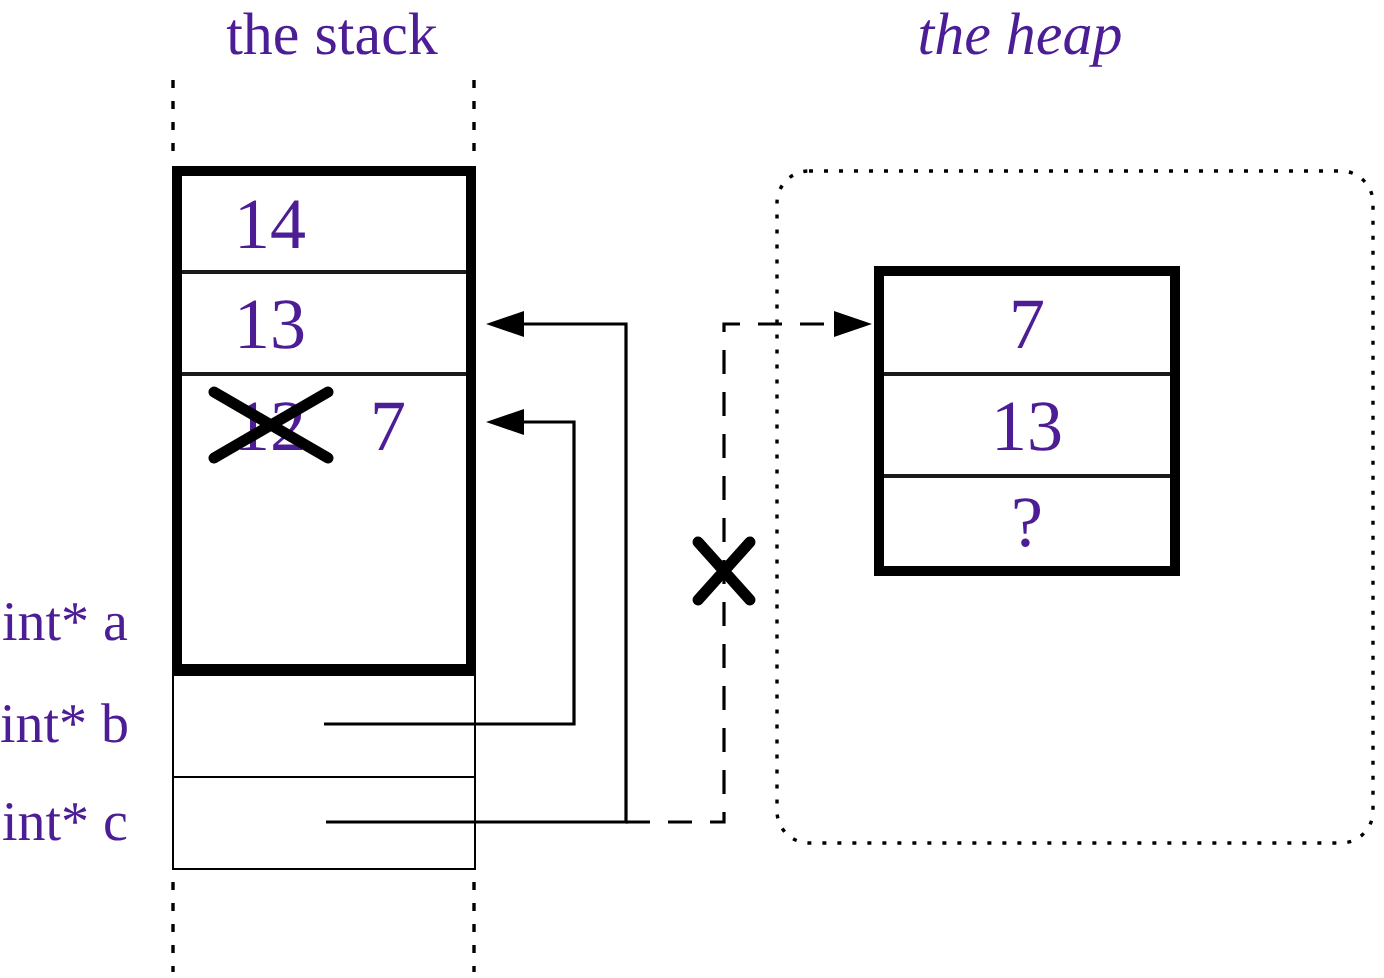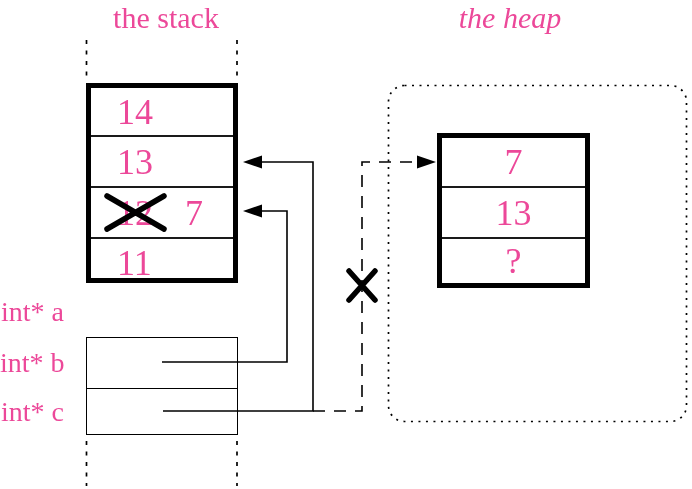--- a/index.html
+++ b/index.html
@@ -1,26 +1,26 @@
 <!DOCTYPE html>
 <html><head>
 <meta charset="utf-8">
 <style>
   html,body{margin:0;padding:0;background:#ffffff;}
   .canvas{
     position:relative;width:692px;height:489px;background:#ffffff;overflow:hidden;
-    font-family:"Liberation Serif","DejaVu Serif",serif;color:#ec4899;
+    font-family:"Liberation Serif","DejaVu Serif",serif;color:#4c1d95;
   }
   .title{
     position:absolute;top:0;width:200px;height:36px;line-height:36px;
     text-align:center;font-size:30px;white-space:nowrap;
   }
   .overlay{position:absolute;left:0;top:0;z-index:10;pointer-events:none;}
   .stack-box{
-    position:absolute;left:86px;top:83px;width:152px;height:200px;
+    position:absolute;left:86px;top:83px;width:152px;height:254px;
     border:5px solid #000;box-sizing:border-box;background:#fff;z-index:2;
   }
   .stack-row{
     display:flex;align-items:center;box-sizing:border-box;
     padding-left:26px;font-size:36px;
   }
   .stack-row + .stack-row{border-top:2px solid #1a1a1a;}
   .r1{height:47px}.r2{height:51px}.r3{height:51px}.r4{height:50px}.r5{height:45px}
   .new-val{margin-left:32px;}
   .ptr-cells{
@@ -57,23 +57,20 @@
   <div class="stack-box">
     <div class="stack-row r1">
       <span>14</span>
     </div>
     <div class="stack-row r2">
       <span>13</span>
     </div>
     <div class="stack-row r3">
       <span>12</span>
       <span class="new-val">7</span>
-    </div>
-    <div class="stack-row r4">
-      <span>11</span>
     </div>
   </div>
 
   <div class="ptr-cells">
     <div class="ptr-row b"></div>
     <div class="ptr-row c"></div>
   </div>
 
   <div class="heap-box">
     <div class="heap-row h1">

